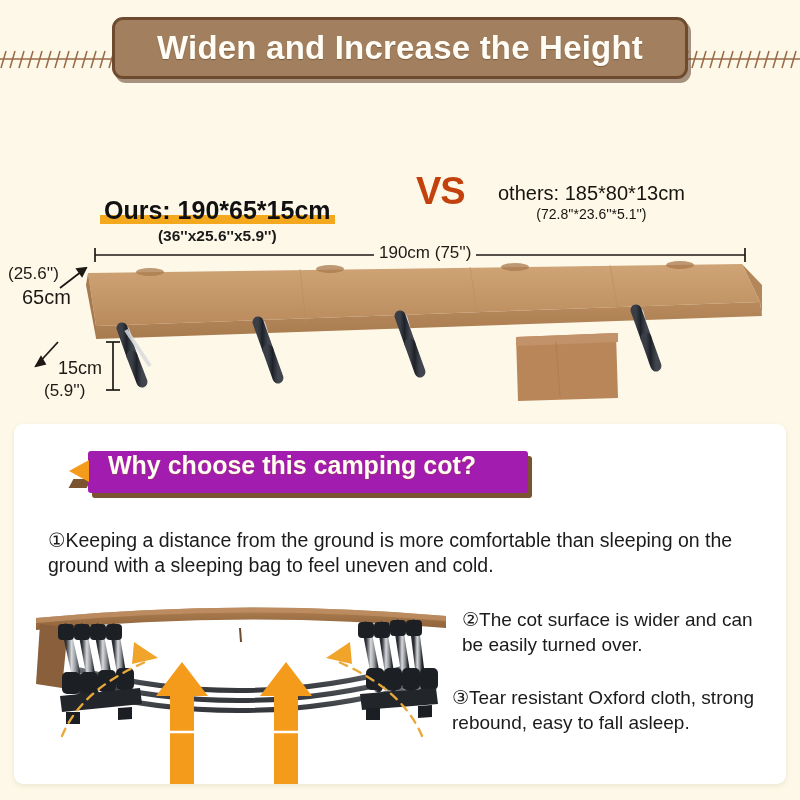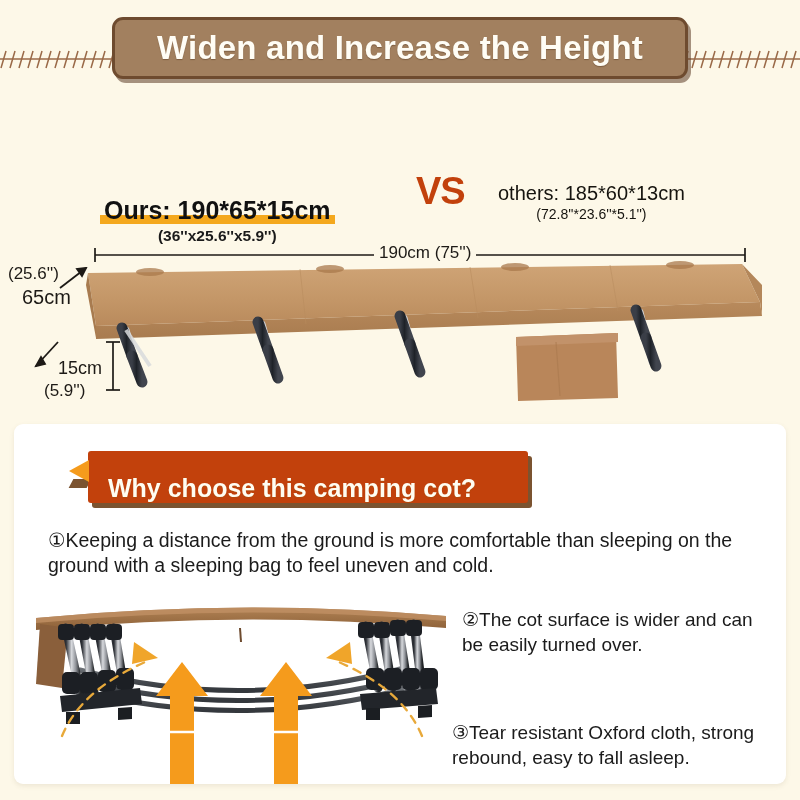--- a/index.html
+++ b/index.html
@@ -91,25 +91,25 @@
     width: 772px; height: 360px;
     background: #ffffff; border-radius: 9px;
     box-shadow: 0 2px 5px rgba(120,105,70,.12);
     overflow: hidden;
   }
 
   
   #ribbon-wrap { position: absolute; left: 74px; top: 27px; }
   #ribbon {
     position: relative;
-    background: #c2410c;
-    height: 52px; width: 440px;
+    background: #a21caf;
+    height: 42px; width: 440px;
     border-radius: 3px;
     box-shadow: 4px 5px 0 #7b5330;
-    display: flex; align-items: flex-end;
+    display: flex; align-items: flex-start;
   }
   #ribbon-text {
     color: #fffdf2; font-size: 25px; font-weight: bold;
     padding-left: 20px; white-space: nowrap;
     text-shadow: 0 1px 1px rgba(150,90,15,.4);
   }
   #ribbon-tab {
     position: absolute; left: -19px; top: 9px;
     width: 0; height: 0;
     border-top: 11px solid transparent;
@@ -119,21 +119,21 @@
   #ribbon-tab-shadow {
     position: absolute; left: -17px; top: 28px;
     width: 18px; height: 9px; background: #7b5330;
     transform: skewX(-28deg);
   }
 
   
   .bullet { position: absolute; color: #1b1b1b; }
   #bullet1 { left: 34px; top: 104px; width: 700px; font-size: 19.5px; line-height: 1.28; }
   #bullet2 { left: 448px; top: 184px; width: 316px; font-size: 19px; line-height: 1.30; }
-  #bullet3 { left: 438px; top: 262px; width: 330px; font-size: 19px; line-height: 1.30; margin-top: 35px; }
+  #bullet3 { left: 438px; top: 262px; width: 330px; font-size: 19px; line-height: 1.30; }
 
   
   #frame-art { position: absolute; left: 8px; top: 160px; width: 440px; height: 200px; }
   #frame-art svg { display: block; }
 </style>
 </head>
 <body>
 
 <div id="page">
 
@@ -188,21 +188,21 @@
     <div id="ours-line">
       <span id="ours-hl"></span>
       <span id="ours-text">Ours: 190*65*15cm</span>
     </div>
     <div id="ours-inch">(36''x25.6''x5.9'')</div>
   </div>
 
   <div id="vs">VS</div>
 
   <div id="others-block">
-    <div id="others-text">others: 185*60*13cm</div>
+    <div id="others-text">others: 185*80*13cm</div>
     <div id="others-inch">(72.8''*23.6''*5.1'')</div>
   </div>
 
   <div id="cot-figure">
     <svg width="800" height="180" viewBox="0 0 800 180">
       <defs>
         <linearGradient id="topGrad" x1="0" y1="0" x2="0" y2="1">
           <stop offset="0%" stop-color="#cfa476"></stop>
           <stop offset="55%" stop-color="#c49768"></stop>
           <stop offset="100%" stop-color="#b98a5c"></stop>

